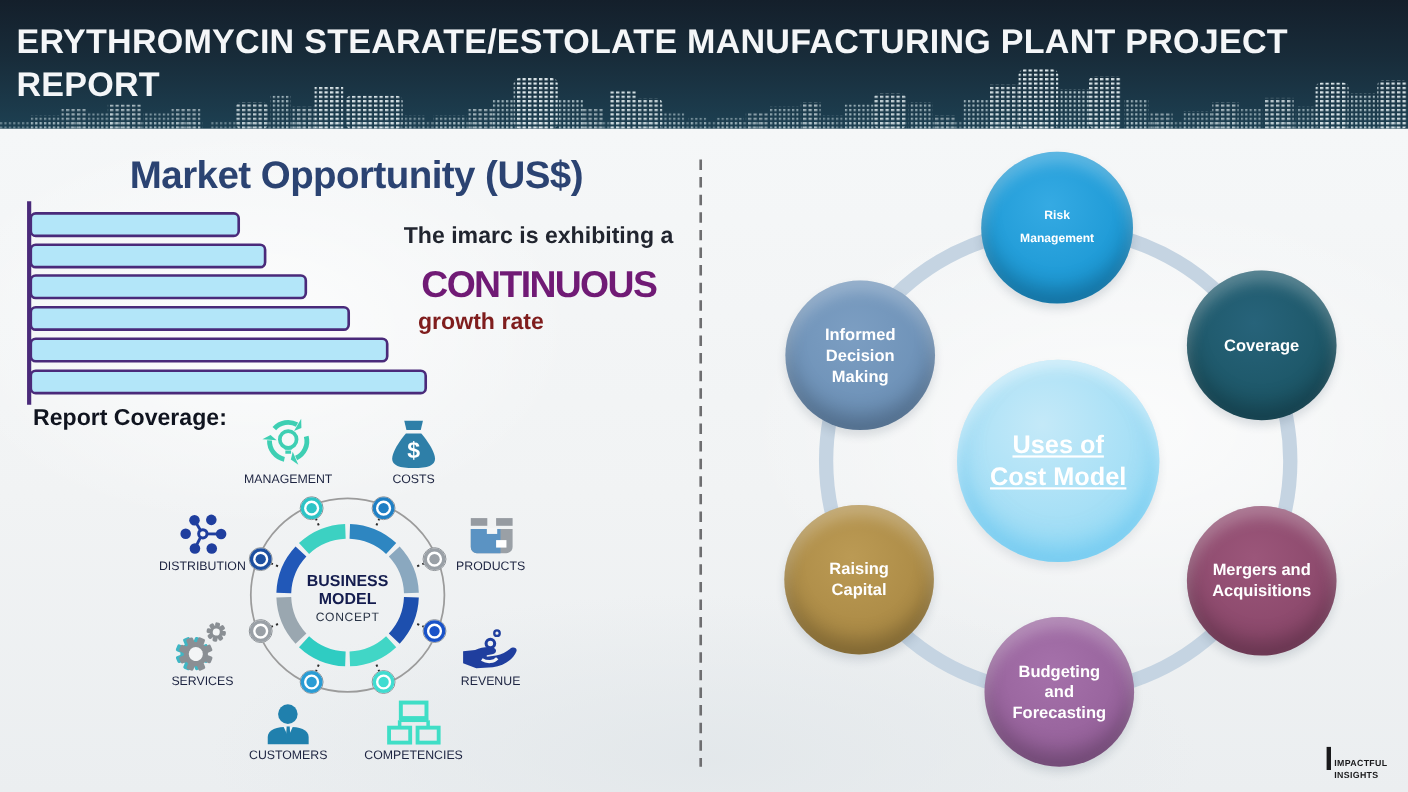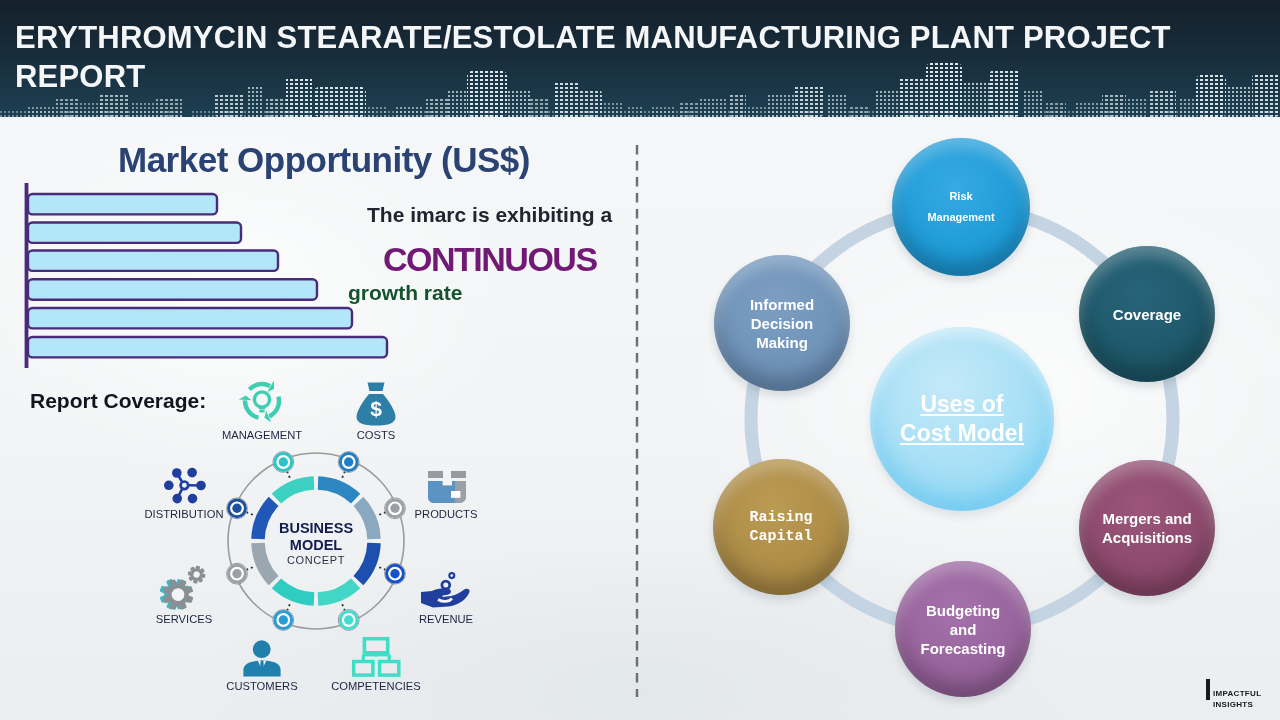--- a/index.html
+++ b/index.html
@@ -14,22 +14,22 @@
       linear-gradient(180deg,#f5f7f8 0%,#f1f3f4 55%,#ebeef0 100%);}
   .header{position:absolute;left:0;top:0;width:1280px;height:117px;
     background:linear-gradient(180deg,#141f2b 0%,#182c3a 45%,#1d4052 100%);}
   .header h1{margin:0;padding:18px 14px 0 15px;color:#f4f6f8;font-size:31px;
     font-weight:bold;line-height:39px;letter-spacing:0.2px;position:relative;z-index:3;}
   .skyline{position:absolute;left:0;bottom:0;z-index:1;}
   h2.mo{position:absolute;left:118px;top:140px;margin:0;color:#2b4372;
     font-size:35px;font-weight:bold;letter-spacing:-0.5px;}
   .t1{position:absolute;left:367px;top:203px;color:#21252f;font-size:21px;font-weight:bold;}
   .t2{position:absolute;left:366px;top:240px;color:#701a75;font-size:34px;font-weight:bold;letter-spacing:-1.5px;margin-left:17px;}
-  .t3{position:absolute;left:348px;top:281px;color:#14532d;font-size:21px;font-weight:bold;}
-  .rc{position:absolute;left:30px;top:389px;color:#10141f;font-size:21px;font-weight:bold;}
+  .t3{position:absolute;left:380px;top:281px;color:#7f1d1d;font-size:21px;font-weight:bold;}
+  .rc{position:absolute;left:30px;top:368px;color:#10141f;font-size:21px;font-weight:bold;}
   .sat{position:absolute;border-radius:50%;display:flex;align-items:center;justify-content:center;
        text-align:center;color:#fff;font-weight:bold;font-size:15px;line-height:19px;
        box-shadow: inset 0 10px 14px rgba(255,255,255,.28), inset 0 -14px 18px rgba(0,0,0,.21), 0 5px 9px rgba(40,60,80,.15);}
   .csat{position:absolute;border-radius:50%;display:flex;align-items:center;justify-content:center;
        text-align:center;color:#fff;font-weight:bold;font-size:23px;line-height:29px;
        box-shadow: inset 0 8px 12px rgba(255,255,255,.5), inset 0 -14px 22px rgba(80,185,235,.5), 0 5px 9px rgba(40,60,80,.10); text-decoration: underline;}
   .logo{position:absolute;left:1084px;top:652px;width:180px;height:60px;}
   .logo .word{position:absolute;left:-2px;top:12px;color:#29a9e0;font-size:44px;font-weight:bold;letter-spacing:1.5px;line-height:44px;}
   .logo .bar{position:absolute;left:121.5px;top:26.5px;width:4.5px;height:21.8px;background:#19191b;}
   .logo .tag{position:absolute;left:129px;top:25.2px;color:#19191b;font-size:8px;font-weight:bold;line-height:10.4px;letter-spacing:0.3px;margin-top:12px;}
@@ -309,21 +309,21 @@
 
 <div class="csat" style="left:870px;top:327px;width:184px;height:184px;
   background:radial-gradient(circle at 42% 32%, #c4e9f8 0%, #a5dff6 55%, #8edcf7 100%);">Uses of<br>Cost Model</div>
 <div class="sat" style="left:892px;top:138px;width:138px;height:138px;font-size:11px;line-height:21px;
   background:radial-gradient(circle at 45% 35%, #35aae3 0%, #1e9ad6 60%, #1386c4 100%);">Risk<br>Management</div>
 <div class="sat" style="left:1079px;top:246px;width:136px;height:136px;font-size:15px;
   background:radial-gradient(circle at 45% 35%, #27637a 0%, #1d5768 60%, #174a5a 100%);">Coverage</div>
 <div class="sat" style="left:714px;top:255px;width:136px;height:136px;
   background:radial-gradient(circle at 45% 35%, #7c9ec2 0%, #6e92b8 60%, #5f83ab 100%);">Informed<br>Decision<br>Making</div>
 <div class="sat" style="left:713px;top:459px;width:136px;height:136px;
-  background:radial-gradient(circle at 45% 35%, #bb9a54 0%, #ac8b46 60%, #977939 100%);font-family:Liberation Mono, monospace;">Raising<br>Capital</div>
+  background:radial-gradient(circle at 45% 35%, #bb9a54 0%, #ac8b46 60%, #977939 100%);">Raising<br>Capital</div>
 <div class="sat" style="left:1079px;top:460px;width:136px;height:136px;
   background:radial-gradient(circle at 45% 35%, #9b567a 0%, #8c496c 60%, #7b3d5e 100%);">Mergers and<br>Acquisitions</div>
 <div class="sat" style="left:895px;top:561px;width:136px;height:136px;
   background:radial-gradient(circle at 45% 35%, #a571aa 0%, #97639c 60%, #85548a 100%);">Budgeting<br>and<br>Forecasting</div>
 
 <div class="t1">The imarc is exhibiting a</div>
 <div class="t2">CONTINUOUS</div>
 <div class="t3">growth rate</div>
 <div class="rc">Report Coverage:</div>
 

